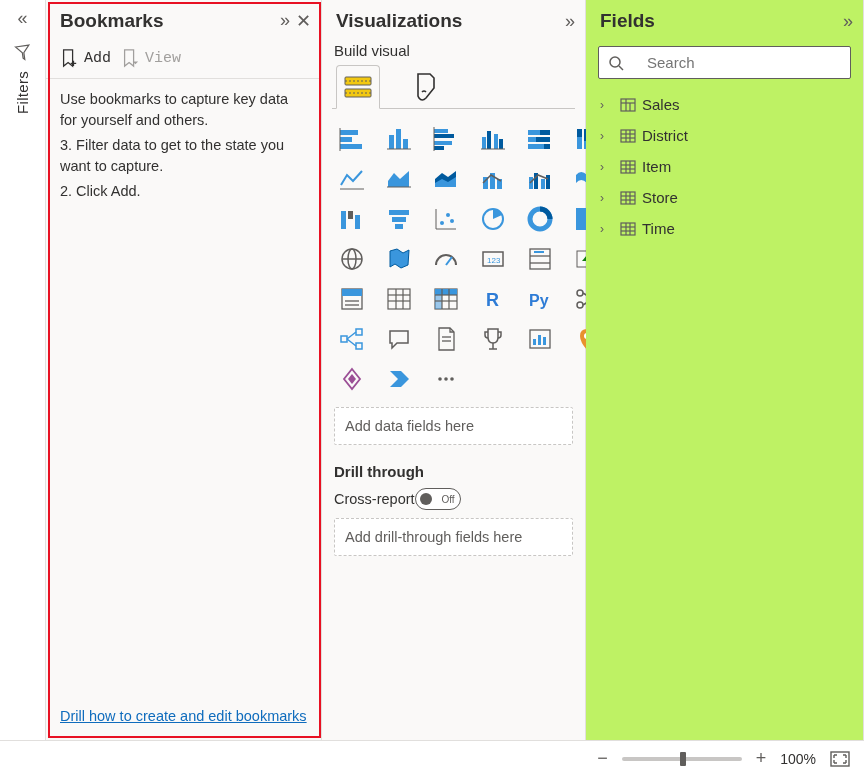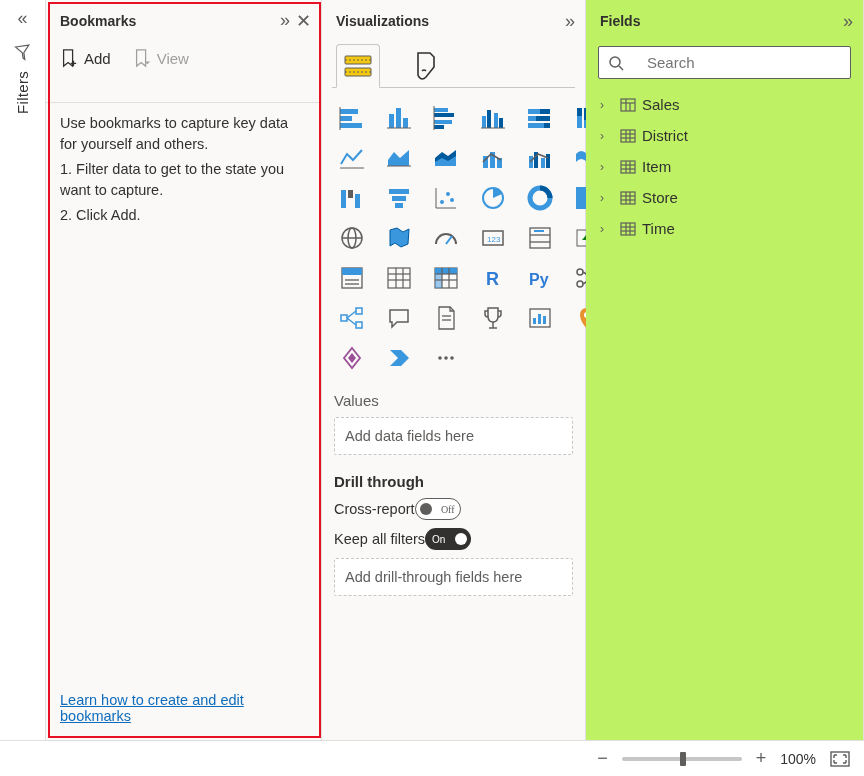--- a/index.html
+++ b/index.html
@@ -55,21 +55,21 @@
     flex-direction: column;
   }
   .pane-header {
     display: flex;
     align-items: center;
     justify-content: space-between;
     padding: 6px 10px 6px 14px;
     min-height: 42px;
   }
   .pane-title {
-    font-size: 14px;
+    font-size: 19px;
     font-weight: 600;
     color: #323130;
     text-align: right;
   }
   .pane-header .ctrls {
     display: flex;
     gap: 6px;
     color: #605e5c;
     font-size: 18px;
   }
@@ -83,41 +83,41 @@
   }
   .highlight-box {
     position: absolute;
     top: 2px; left: 2px; right: 0px; bottom: 2px;
     border: 2px solid #e81123;
     pointer-events: none;
     z-index: 5;
   }
   .bm-actions {
     display: flex;
-    gap: 22px;
+    gap: 10px;
     padding: 6px 14px 10px;
     align-items: flex-start;
+    font-family: Liberation Mono, monospace;
   }
   .bm-action {
     display: flex;
     align-items: center;
     gap: 6px;
     font-size: 15px;
     cursor: pointer;
   }
   .bm-action.disabled { color: #a19f9d; cursor: default; }
   .bm-action .icn { display:inline-flex; }
   .bm-body {
     border-top: 1px solid #e1dfdd;
     padding: 10px 14px;
     flex: 1;
     font-size: 14.5px;
     line-height: 1.45;
     color: #323130;
-    margin-top: 24px;
   }
   .bm-body p { margin: 0 0 4px; }
   .bm-footer {
     padding: 10px 14px 16px;
   }
   .bm-footer a {
     color: #0f6cbd;
     text-decoration: underline;
     font-size: 14.5px;
   }
@@ -195,21 +195,20 @@
     display:flex; align-items:center;
     font-size:10px;
     cursor:pointer;
   }
   .toggle.off {
     border:1px solid #605e5c;
     background:#fff;
     justify-content:flex-end;
     padding-right:5px;
     color:#605e5c;
-    font-family:Liberation Serif, serif;
   }
   .toggle.off::before {
     content:"";
     width:12px;height:12px;border-radius:50%;
     background:#605e5c;
     position:absolute; left:4px; top:4px;
   }
   .toggle.on {
     background:#323130;
     color:#fff;
@@ -318,35 +317,36 @@
           <svg width="18" height="20" viewBox="0 0 20 22" fill="none" stroke="#a19f9d" stroke-width="1.4">
             <path d="M4 2 H14 V20 L9 16 L4 20 Z"></path>
               <path d="M13 15 L19 15 L16 18 Z" fill="#a19f9d" stroke="none"></path>
           </svg>
         </span>
         <span>View</span>
       </div>
     </div>
     <div class="bm-body">
       <p>Use bookmarks to capture key data for yourself and others.</p>
-      <p>1. Filter data to get to the state you want to capture.</p>
+      <p>3. Filter data to get to the state you want to capture.</p>
       <p>2. Click Add.</p>
     </div>
     <div class="bm-footer">
-      <a href="#">Learn how to create and edit bookmarks</a>
+      <a href="#">Drill how to create and edit bookmarks</a>
     </div>
   </div>
 
   <div class="pane viz-pane">
     <div class="pane-header">
       <div class="pane-title">Visualizations</div>
       <div class="ctrls">
           <span>»</span>
         </div>
     </div>
+    <div class="viz-sub">Build visual</div>
 
     <div class="viz-tabs">
       <div class="viz-tabline"></div>
       <div class="viz-tab active">
         <svg width="30" height="26" viewBox="0 0 30 26">
           <rect x="2" y="3" width="26" height="8" rx="1" fill="#f2c811" stroke="#605e5c"></rect>
           <rect x="2" y="15" width="26" height="8" rx="1" fill="#f2c811" stroke="#605e5c"></rect>
           <line x1="2" y1="7" x2="28" y2="7" stroke="#605e5c" stroke-dasharray="2 2"></line>
           <line x1="2" y1="19" x2="28" y2="19" stroke="#605e5c" stroke-dasharray="2 2"></line>
         </svg>
@@ -646,34 +646,27 @@
         </div>
       <div class="viz-icon">
           <svg width="28" height="28" fill="#605e5c">
             <circle cx="8" cy="14" r="1.8"></circle>
             <circle cx="14" cy="14" r="1.8"></circle>
             <circle cx="20" cy="14" r="1.8"></circle>
           </svg>
         </div>
     </div>
 
-    <div class="viz-section">Values</div>
     <div class="field-drop">Add data fields here</div>
 
     <div class="viz-section" style="color:#323130;font-weight:600">Drill through</div>
     <div class="drill-row">
       <span>Cross-report</span>
       <div class="toggle off">
           <span>Off</span>
-        </div>
-    </div>
-    <div class="drill-row">
-      <span>Keep all filters</span>
-      <div class="toggle on">
-          <span>On</span>
         </div>
     </div>
     <div class="field-drop">Add drill-through fields here</div>
   </div>
 
   <div class="pane fields-pane">
     <div class="pane-header">
       <div class="pane-title">Fields</div>
       <div class="ctrls">
           <span>»</span>

